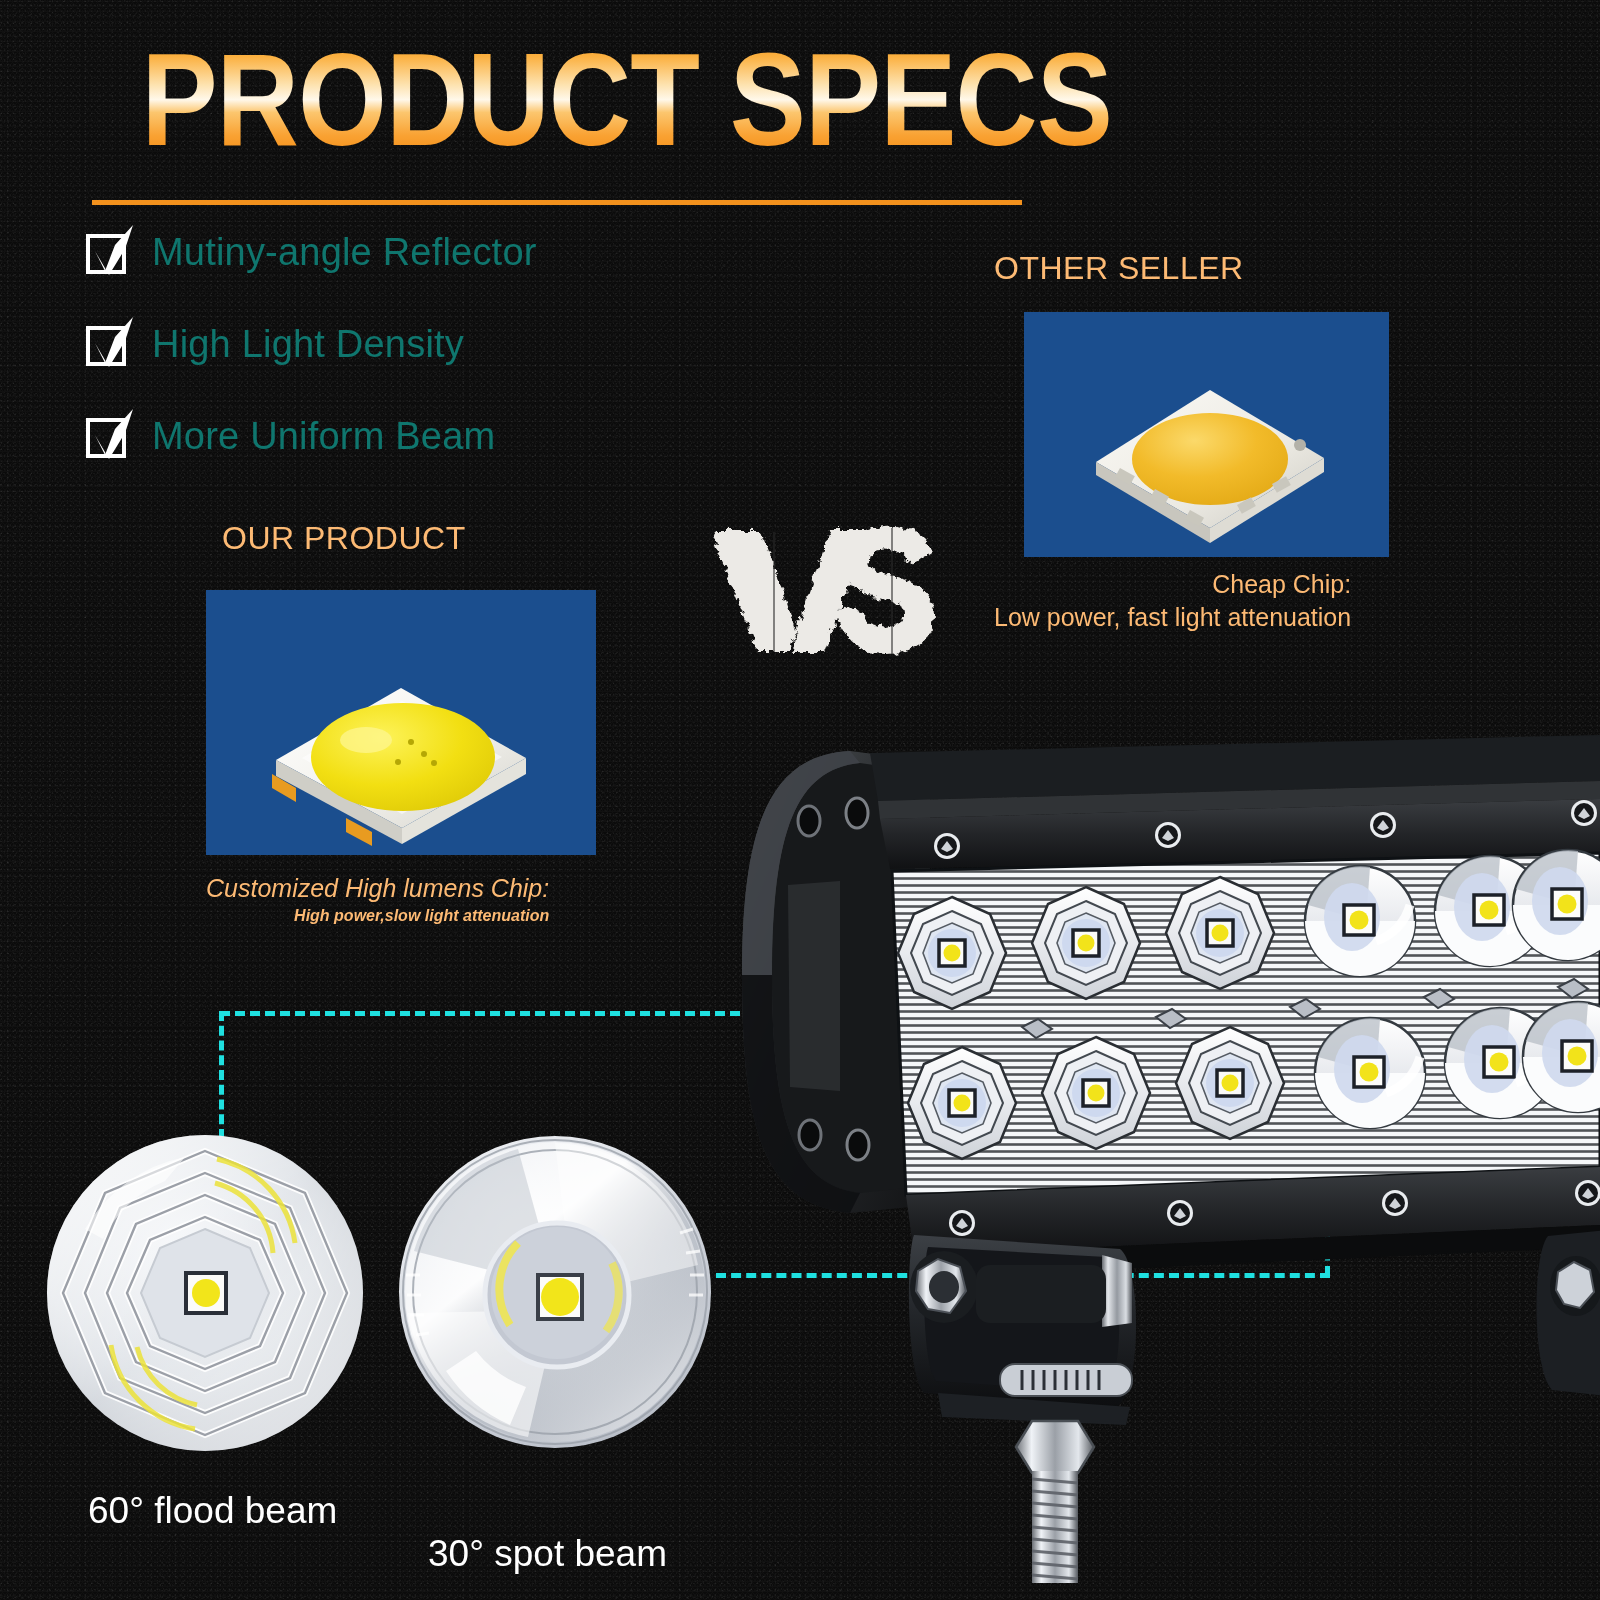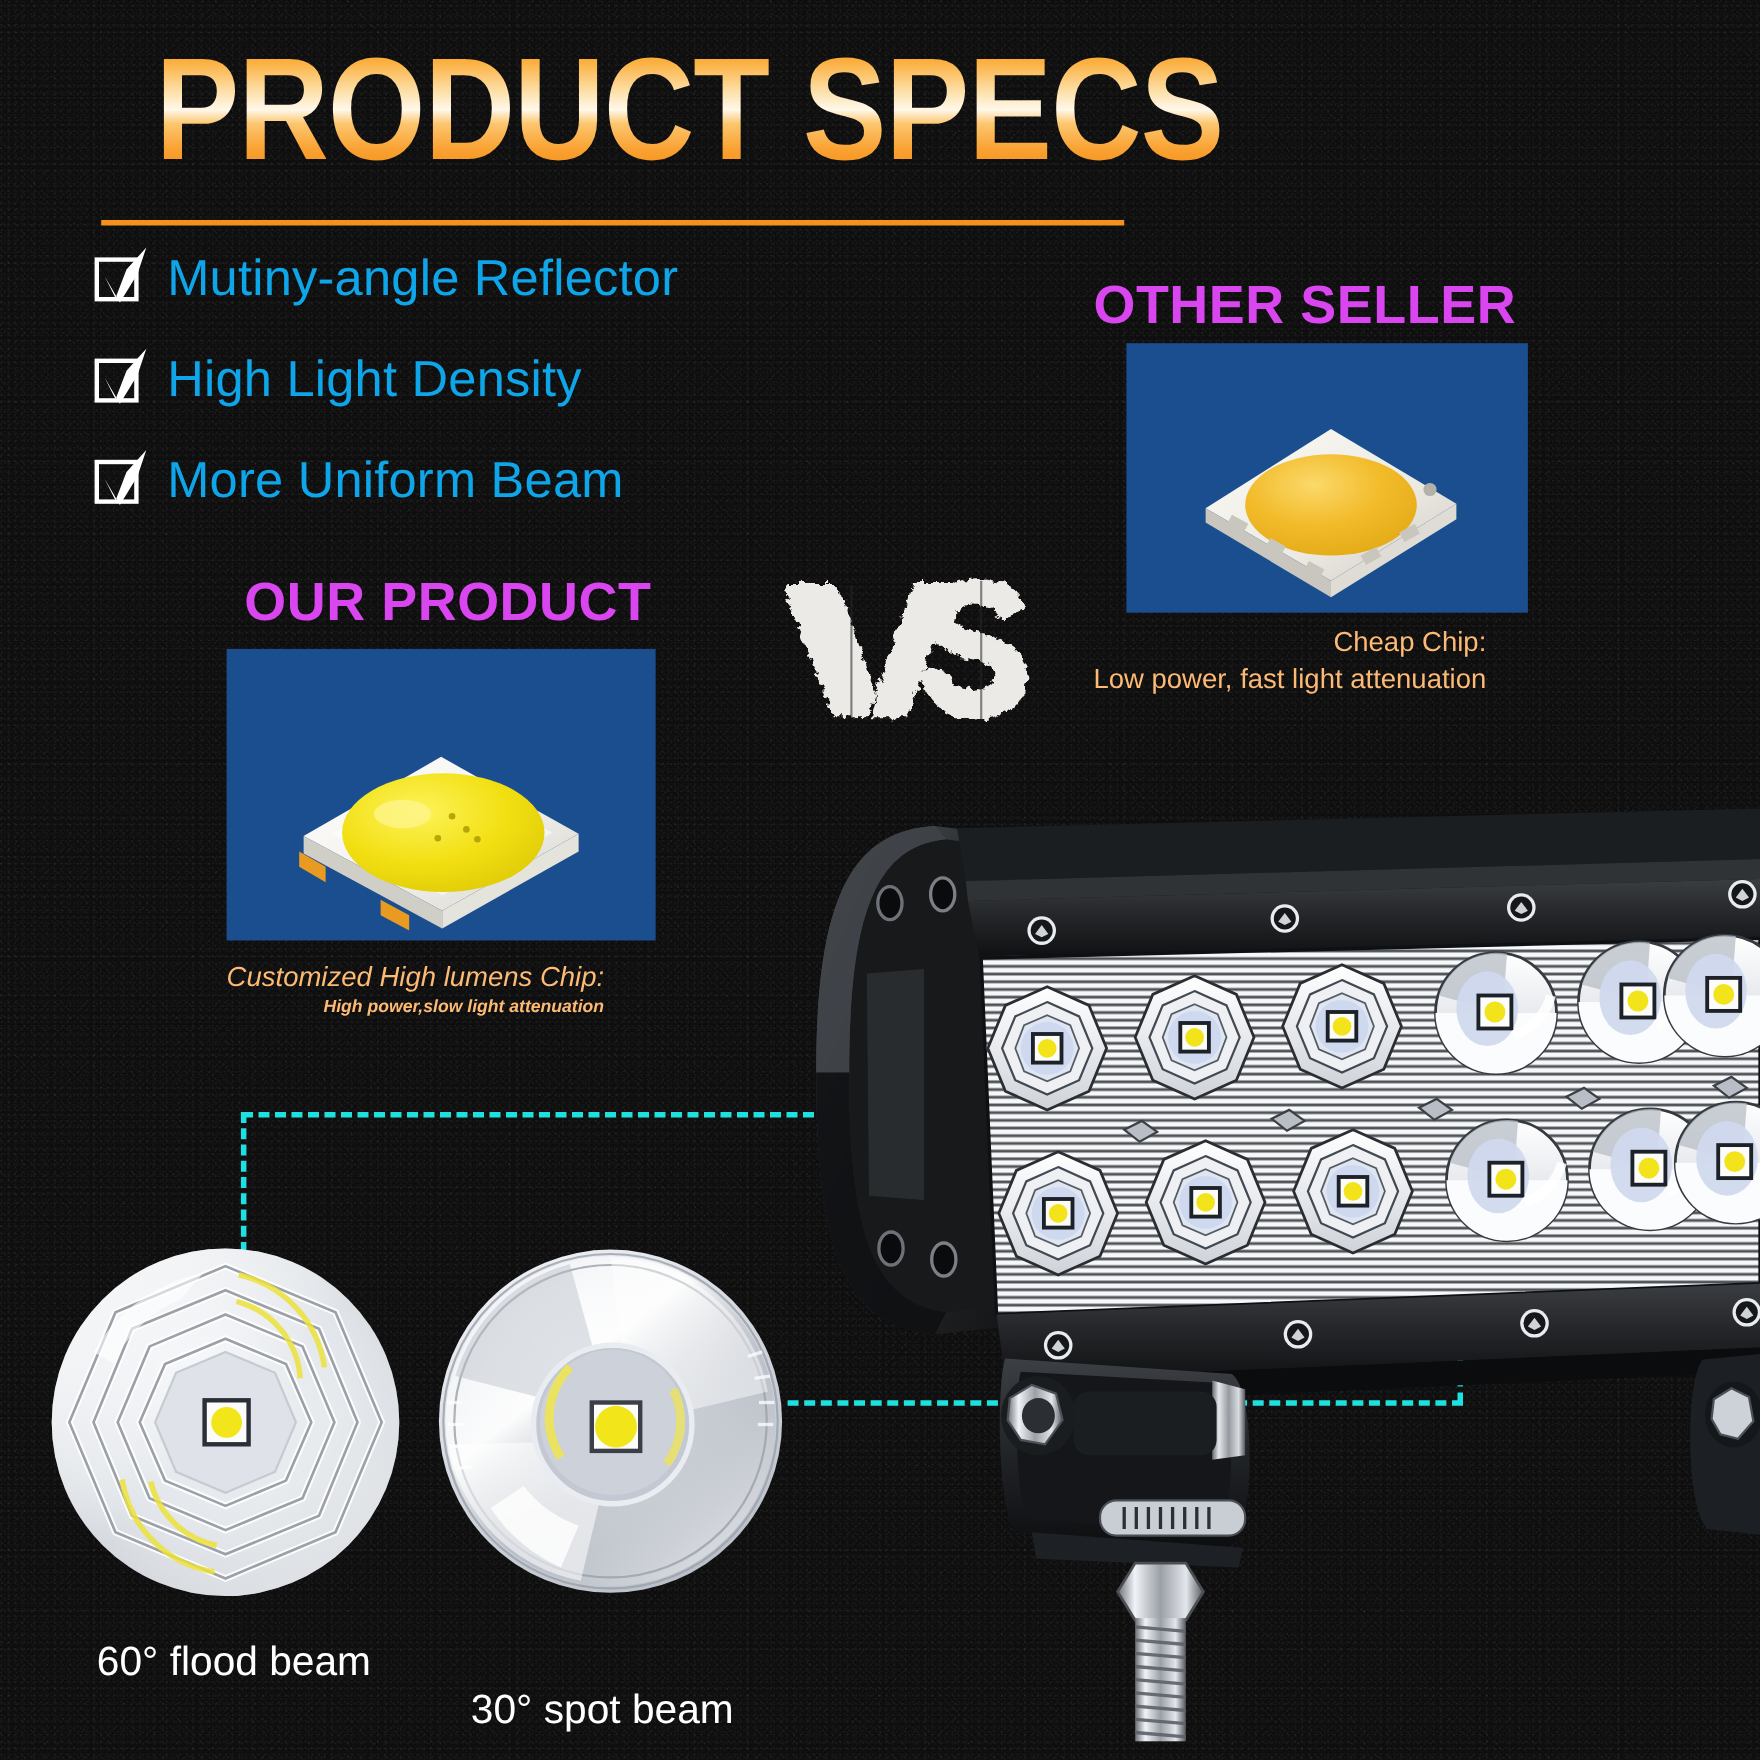--- a/index.html
+++ b/index.html
@@ -62,24 +62,24 @@
     background:#f2911d;
   }
 
   
   #bullets { position:absolute; left:86px; top:206px; }
   .bullet { display:flex; align-items:center; height:92px; }
   .chk { width:44px; height:44px; position:relative; flex:0 0 44px; margin-right:22px; }
   .chk .box { position:absolute; left:0; top:4px; width:40px; height:40px;
               border:4px solid #fff; box-sizing:border-box; }
   .chk svg { position:absolute; left:-1px; top:-7px; width:56px; height:56px; }
-  .bullet-label { font-size:46px; font-weight:400; color:#0ea5e9; letter-spacing:.2px; }
-
-  
-  .cmp-title { font-size:49px; font-weight:700; color:#d946ef; letter-spacing:.5px; white-space:nowrap;}
+  .bullet-label { font-size:38px; font-weight:400; color:#0f766e; letter-spacing:.2px; }
+
+  
+  .cmp-title { font-size:32px; font-weight:400; color:#fdba74; letter-spacing:.5px; white-space:nowrap;}
   .chip-frame { background:#1b4e8e; position:relative; overflow:hidden; }
   .cmp-cap { font-size:25px; line-height:1.32; color:#fdba74; white-space:nowrap; }
   .cmp-cap .l2 { font-weight:700; font-size:16px; }
 
   #our-block { position:absolute; left:206px; top:520px; }
   #our-title { position:absolute; left:16px; top:0; }
   #our-frame { position:absolute; left:0; top:70px; width:390px; height:265px; }
   #our-cap { position:absolute; left:0; top:352px;font-style:italic; }
 
   #other-block { position:absolute; left:994px; top:250px; }

